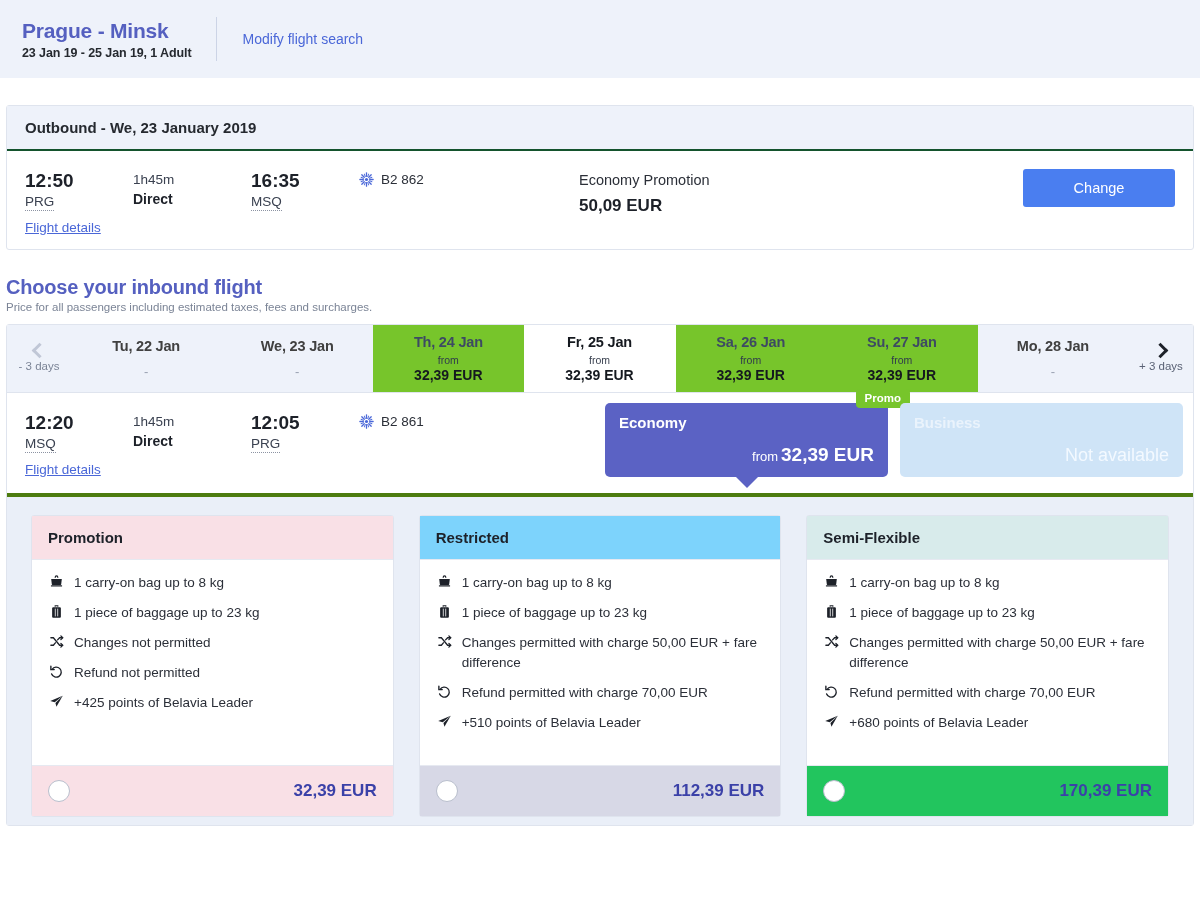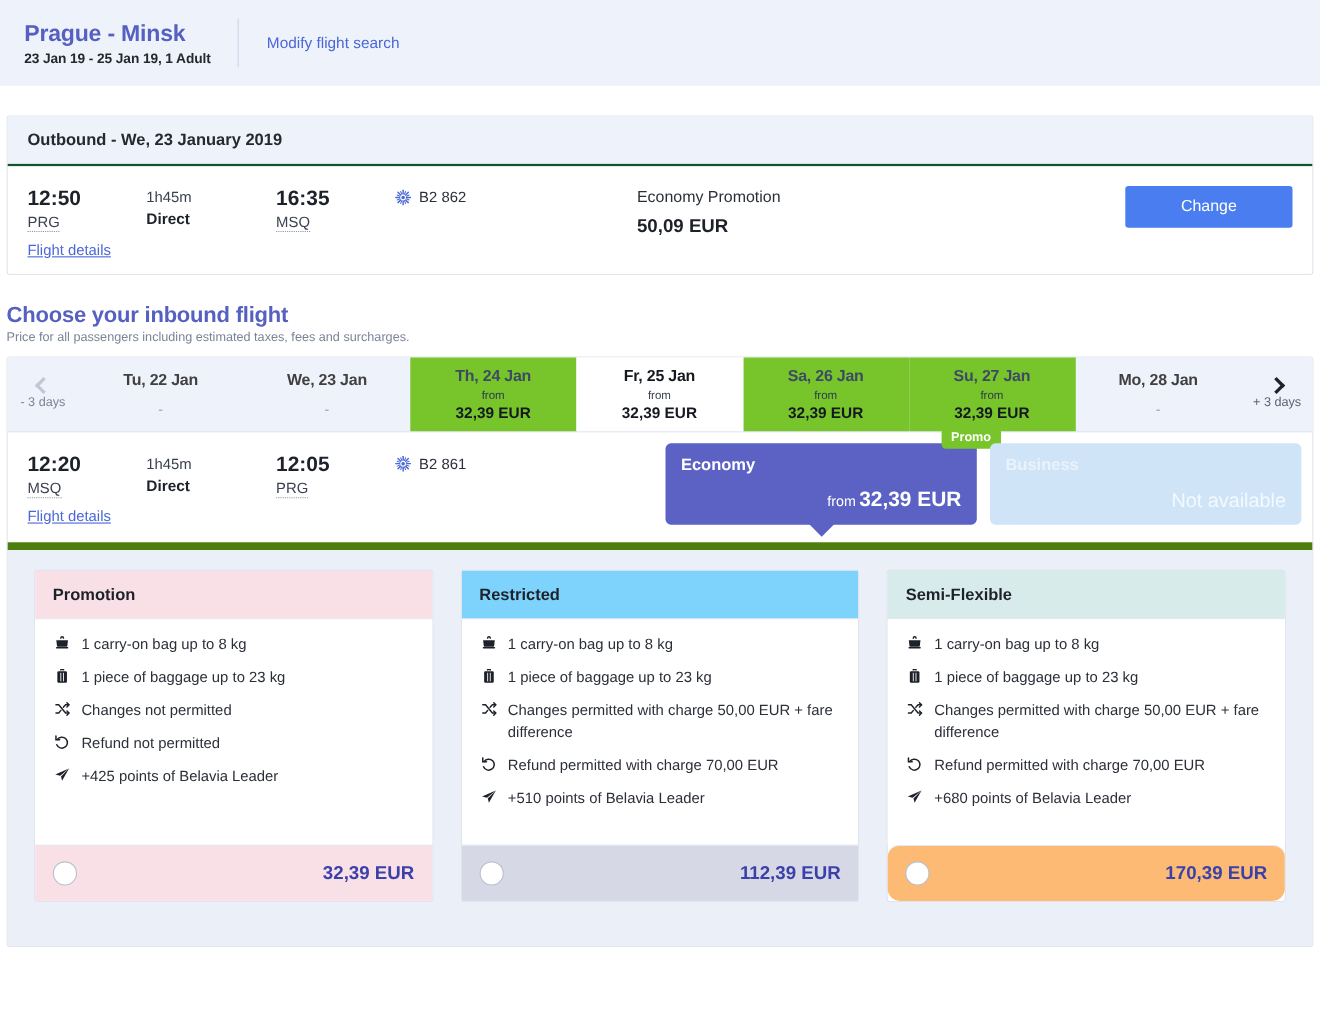--- a/index.html
+++ b/index.html
@@ -168,22 +168,22 @@
     border-top: 12px solid #5b62c4;
   }
   .promo-badge {
     position: absolute; right: -22px; top: -14px;
     background: #77c52b; color: #fff; font-size: 11.5px; font-weight: bold;
     padding: 3px 9px 4px 9px; border-radius: 4px; white-space: nowrap;
   }
 
   
   .fares-wrap {
-    background: #eaeff8; border-top: 7px solid #4d7c0f;
-    padding: 18px 24px 40px 24px;
+    background: #eaeff8; border-top: 4px solid #4d7c0f;
+    padding: 18px 24px 8px 24px;
     display: flex; gap: 25px;
   }
   .fare-card {
     flex: 1; background: #fff; border: 1px solid #dfe4ee;
     border-radius: 3px; display: flex; flex-direction: column;
     min-height: 302px;
   }
   .fare-head {
     padding: 13px 16px; font-size: 15px; font-weight: bold; color: #1d2129;
     border-bottom: 1px solid #e6e9f1;
@@ -201,21 +201,21 @@
     display: flex; align-items: flex-start; justify-content: center;
     padding-top: 1px;
   }
   .fare-item .fi-icon svg { display: block; }
   .fare-foot {
     display: flex; align-items: center; justify-content: space-between;
     padding: 14px 16px; border-top: 1px solid #e6e9f1;
   }
   .fare-foot.promotion { background: #f9e0e6; }
   .fare-foot.restricted { background: #d7d8e6; }
-  .fare-foot.semiflex { background: #fdba74; border-radius: 11px; }
+  .fare-foot.semiflex { background: #22c55e; }
   .radio {
     width: 22px; height: 22px; border-radius: 50%;
     background: #fff; border: 1px solid #b9bfcd; cursor: pointer;
   }
   .foot-price { font-size: 17px; font-weight: bold; color: #3b41a8; }
 </style>
 </head>
 <body>
 
 <div class="search-bar">

